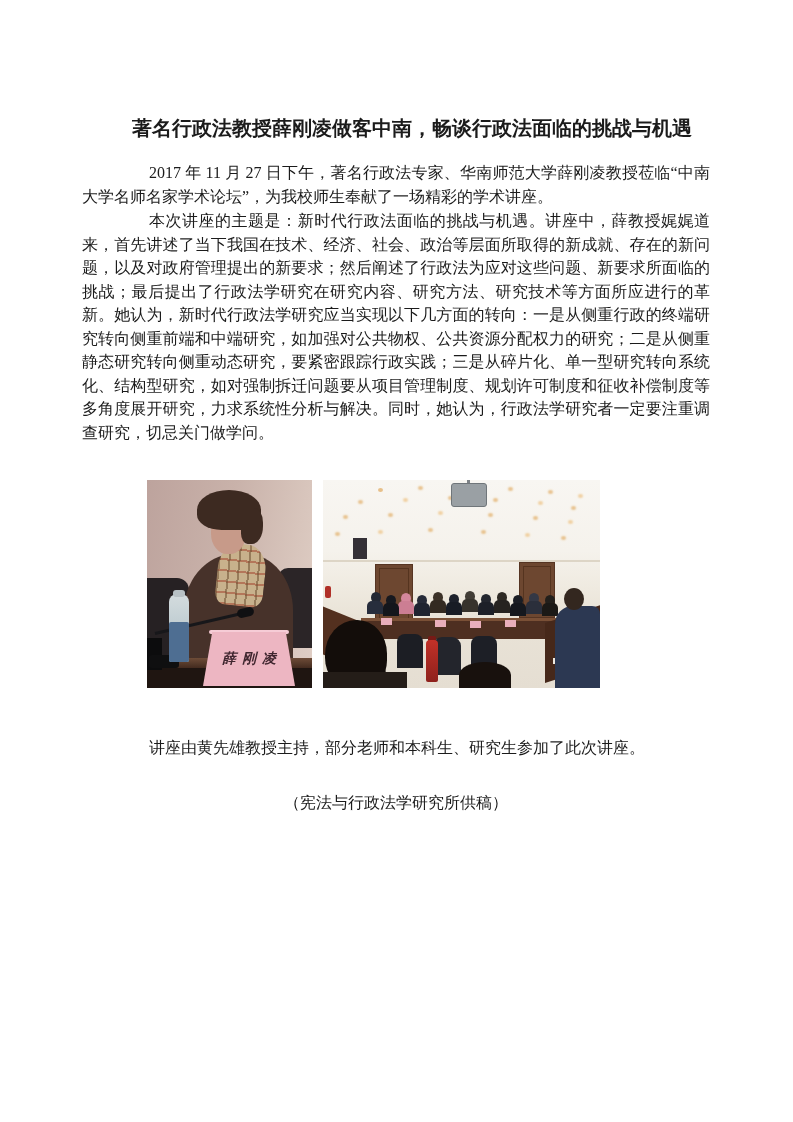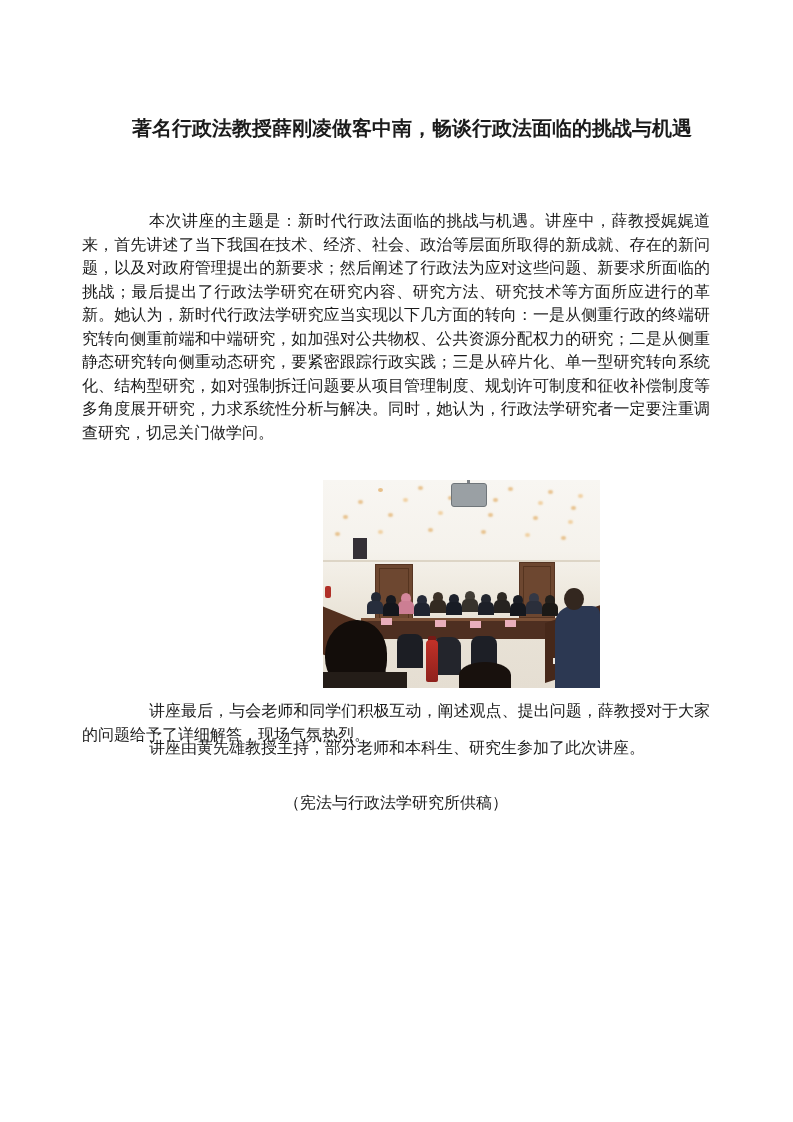--- a/index.html
+++ b/index.html
@@ -111,22 +111,45 @@
   .au-man-right-head{left:241px;top:108px;width:20px;height:22px;background:#33271f;border-radius:50%;}
   .au-chair-right{left:250px;top:170px;width:27px;height:38px;background:#191b20;}
 </style>
 </head>
 <body>
 
 <div class="page">
 
   <h1 class="doc-title">著名行政法教授薛刚凌做客中南，畅谈行政法面临的挑战与机遇</h1>
 
+  <p class="para" id="para-1">2017 年 11 月 27 日下午，著名行政法专家、华南师范大学薛刚凌教授莅临“中南大学名师名家学术论坛”，为我校师生奉献了一场精彩的学术讲座。</p>
   <p class="para" id="para-2">本次讲座的主题是：新时代行政法面临的挑战与机遇。讲座中，薛教授娓娓道来，首先讲述了当下我国在技术、经济、社会、政治等层面所取得的新成就、存在的新问题，以及对政府管理提出的新要求；然后阐述了行政法为应对这些问题、新要求所面临的挑战；最后提出了行政法学研究在研究内容、研究方法、研究技术等方面所应进行的革新。她认为，新时代行政法学研究应当实现以下几方面的转向：一是从侧重行政的终端研究转向侧重前端和中端研究，如加强对公共物权、公共资源分配权力的研究；二是从侧重静态研究转向侧重动态研究，要紧密跟踪行政实践；三是从碎片化、单一型研究转向系统化、结构型研究，如对强制拆迁问题要从项目管理制度、规划许可制度和征收补偿制度等多角度展开研究，力求系统性分析与解决。同时，她认为，行政法学研究者一定要注重调查研究，切忌关门做学问。</p>
 
+  <div class="photo" id="photo-speaker">
+    <div class="sp-chair-left"></div>
+    <div class="sp-chair-right"></div>
+    <div class="sp-coat"></div>
+    <div class="sp-scarf"></div>
+    <div class="sp-face"></div>
+    <div class="sp-hair"></div>
+    <div class="sp-hair-side"></div>
+    <div class="sp-desk-top"></div>
+    <div class="sp-desk"></div>
+    <div class="sp-equip"></div>
+    <div class="sp-mic-arm"></div>
+    <div class="sp-mic-head"></div>
+    <div class="sp-mic-base"></div>
+    <div class="sp-bottle"></div>
+    <div class="sp-bottle-cap"></div>
+    <div class="sp-bottle-sleeve"></div>
+    <div class="sp-plate-edge"></div>
+    <div class="sp-plate">
+      <span class="sp-plate-text">薛刚凌</span>
+    </div>
+  </div>
 
   <div class="photo" id="photo-audience">
     <div class="au-light"></div>
     <div class="au-projector-pole"></div>
     <div class="au-projector"></div>
     <div class="au-wall-trim"></div>
     <div class="au-speaker-box"></div>
     <div class="au-door-left"></div>
     <div class="au-door-right"></div>
     <div class="au-extinguisher"></div>
@@ -144,18 +167,17 @@
     <div class="au-thermos"></div>
     <div class="au-fg-ponytail"></div>
     <div class="au-fg-head-left"></div>
     <div class="au-fg-shoulder-left"></div>
     <div class="au-fg-head-center"></div>
     <div class="au-chair-right"></div>
     <div class="au-man-right-body"></div>
     <div class="au-man-right-head"></div>
   </div>
 
-  <p class="para" id="para-3">讲座最后，与会老师和同学们积极互动，阐述观点、提出问题，薛教授对于大家的问题给予了详细解答，现场气氛热烈。</p>
   <p class="para" id="para-4">讲座由黄先雄教授主持，部分老师和本科生、研究生参加了此次讲座。</p>
 
   <p class="attribution">（宪法与行政法学研究所供稿）</p>
 
 </div>
 
 </body></html>

